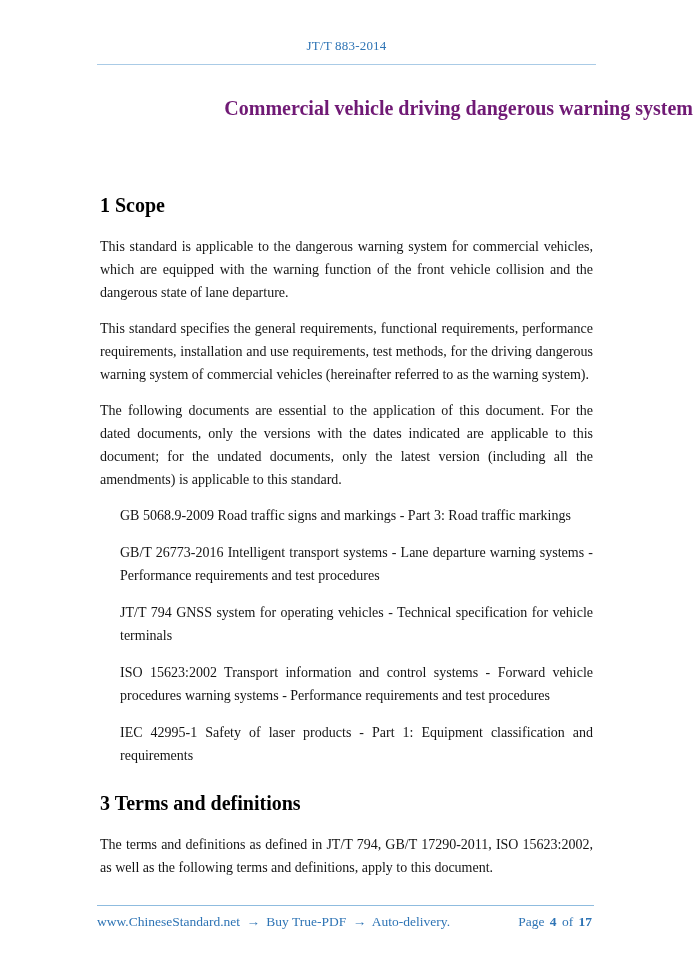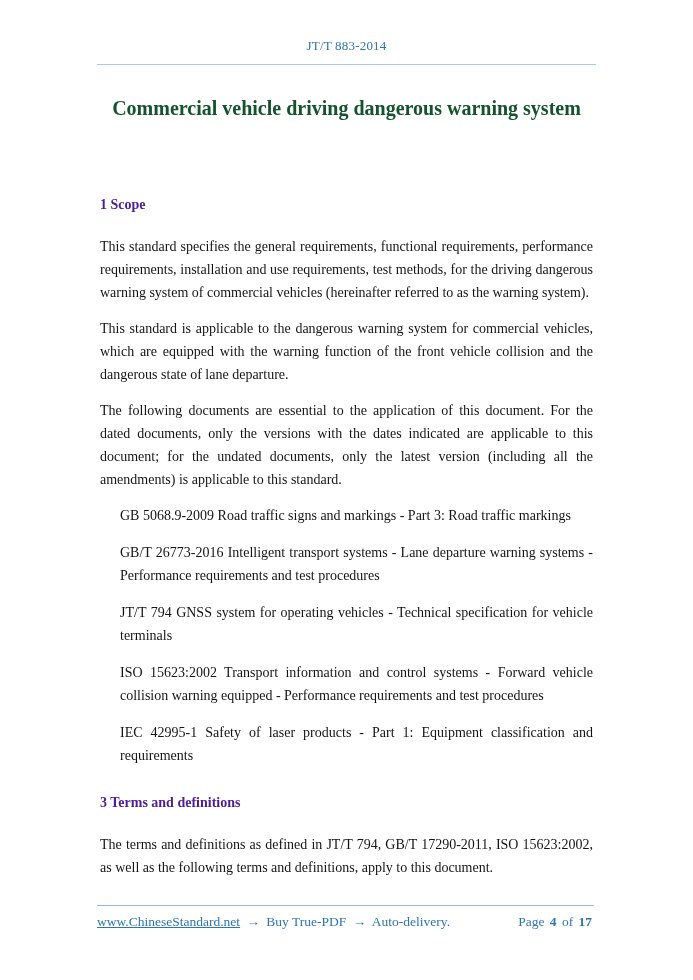--- a/index.html
+++ b/index.html
@@ -32,30 +32,31 @@
   }
   
   .title-block {
     margin-top: 24px;
     text-align: center;
   }
   .title-line {
     font-size: 20px;
     font-weight: bold;
     line-height: 38px;
-    color: #14532d;
+    color: #701a75;
+    text-align: right;
   }
   
   .content {
     margin: 0 100px 0 100px;
   }
   h2.section-heading {
-    font-size: 14px;
+    font-size: 20px;
     font-weight: bold;
-    color: #4c1d95;
+    color: #000000;
     margin: 24px 0 18px 0;
     line-height: 24px;
   }
   h2.first-heading {
     margin-top: 66px;
   }
   .content p {
     font-size: 14px;
     line-height: 23px;
     margin: 0 0 13px 0;
@@ -77,21 +78,20 @@
     justify-content: space-between;
     align-items: baseline;
     font-size: 13.5px;
     color: #2e74b5;
   }
   .footer-left {
     white-space: nowrap;
   }
   .footer a.site-link {
     color: #2e74b5;
-    text-decoration: underline;
     cursor: pointer;
   }
   .arrow-icon {
     color: #2e74b5;
     padding: 0 3px;
   }
   .footer-right {
     white-space: nowrap;
   }
   .page-num {
@@ -108,28 +108,28 @@
     <span class="doc-code">JT/T 883-2014</span>
   </div>
 
   <div class="title-block">
     <div class="title-line">Commercial vehicle driving dangerous warning system</div>
   </div>
 
   <div class="content">
 
     <h2 class="section-heading first-heading">1 Scope</h2>
+    <p>This standard is applicable to the dangerous warning system for commercial vehicles, which are equipped with the warning function of the front vehicle collision and the dangerous state of lane departure.</p>
     <p>This standard specifies the general requirements, functional requirements, performance requirements, installation and use requirements, test methods, for the driving dangerous warning system of commercial vehicles (hereinafter referred to as the warning system).</p>
-    <p>This standard is applicable to the dangerous warning system for commercial vehicles, which are equipped with the warning function of the front vehicle collision and the dangerous state of lane departure.</p>
 
     <p>The following documents are essential to the application of this document. For the dated documents, only the versions with the dates indicated are applicable to this document; for the undated documents, only the latest version (including all the amendments) is applicable to this standard.</p>
     <p class="ref-item">GB 5068.9-2009 Road traffic signs and markings - Part 3: Road traffic markings</p>
     <p class="ref-item">GB/T 26773-2016 Intelligent transport systems - Lane departure warning systems - Performance requirements and test procedures</p>
     <p class="ref-item">JT/T 794 GNSS system for operating vehicles - Technical specification for vehicle terminals</p>
-    <p class="ref-item">ISO 15623:2002 Transport information and control systems - Forward vehicle collision warning equipped - Performance requirements and test procedures</p>
+    <p class="ref-item">ISO 15623:2002 Transport information and control systems - Forward vehicle procedures warning systems - Performance requirements and test procedures</p>
     <p class="ref-item">IEC 42995-1 Safety of laser products - Part 1: Equipment classification and requirements</p>
 
     <h2 class="section-heading">3 Terms and definitions</h2>
     <p>The terms and definitions as defined in JT/T 794, GB/T 17290-2011, ISO 15623:2002, as well as the following terms and definitions, apply to this document.</p>
 
   </div>
 
   <div class="footer">
     <div class="footer-left">
       <a class="site-link">www.ChineseStandard.net</a>

